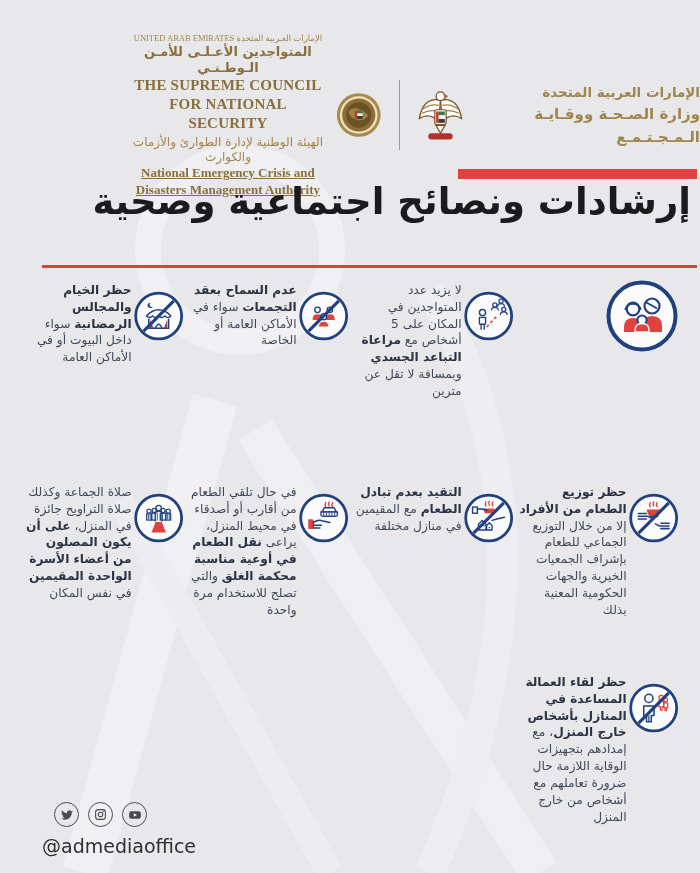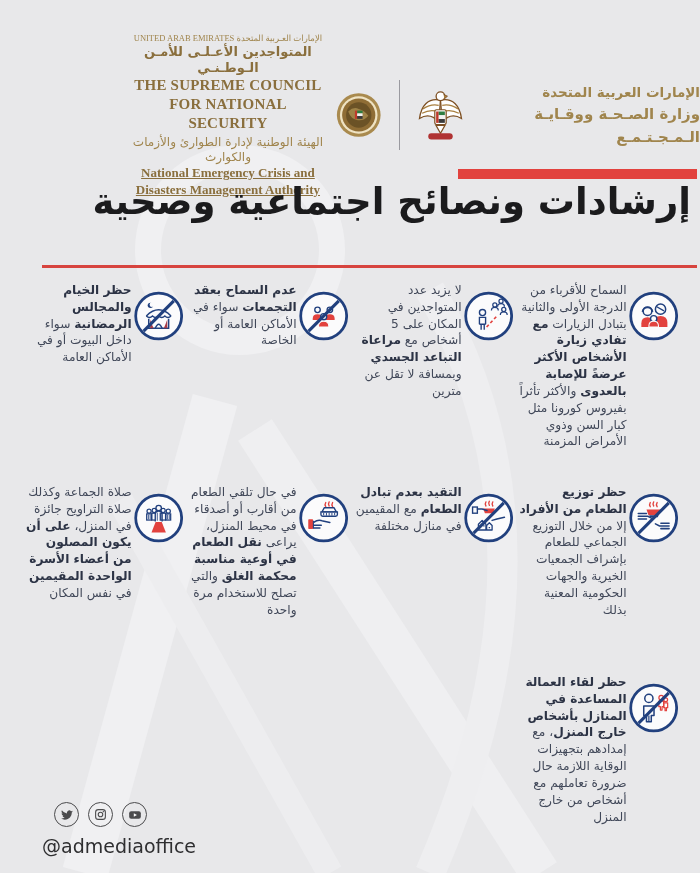--- a/index.html
+++ b/index.html
@@ -111,21 +111,20 @@
         <circle cx="36" cy="36" r="33.5" fill="#fbfbfc" stroke="#21407e" stroke-width="4"></circle>
         <circle cx="46" cy="26" r="7.5" fill="none" stroke="#21407e" stroke-width="2.2"></circle>
         <line x1="40.5" y1="22.5" x2="51" y2="28.5" stroke="#21407e" stroke-width="2"></line>
         <circle cx="27" cy="29" r="6.3" fill="none" stroke="#21407e" stroke-width="2.2"></circle>
         <path d="M19.5 30 a7.6 7.6 0 0 1 15 0" fill="none" stroke="#21407e" stroke-width="2.2"></path>
         <path d="M36 52 v-6 q0 -10 10 -10 q10 0 10 10 v6 z" fill="#e2423e"></path>
         <path d="M18 52 v-5 q0 -9 9 -9 q9 0 9 9 v5 z" fill="#e2423e"></path>
         <circle cx="36" cy="40" r="4.6" fill="#fbfbfc" stroke="#21407e" stroke-width="2"></circle>
         <path d="M29 52 v-1.5 q0 -7 7 -7 q7 0 7 7 v1.5 z" fill="#e2423e" stroke="#fbfbfc" stroke-width="1.5"></path>
       </svg>
-      <div class="caption"><span>السماح للأقرباء من الدرجة الأولى والثانية بتبادل الزيارات </span><span class="b">مع تفادي زيارة الأشخاص الأكثر عرضةً للإصابة بالعدوى</span><span> والأكثر تأثراً بفيروس كورونا مثل كبار السن وذوي الأمراض المزمنة</span></div>
     </div>
 
     <div class="card">
       <svg class="cicon" width="72" height="72" viewBox="0 0 72 72">
         <circle cx="36" cy="36" r="33.5" fill="#fbfbfc" stroke="#21407e" stroke-width="4"></circle>
         <circle cx="27" cy="31" r="4.5" fill="none" stroke="#21407e" stroke-width="2"></circle>
         <path d="M22.5 48 V38 h9 V48 M22.5 48 h9" fill="none" stroke="#21407e" stroke-width="2"></path>
         <path d="M25 48 v8 M29.5 48 v8" fill="none" stroke="#21407e" stroke-width="2"></path>
         <circle cx="45" cy="20" r="3" fill="none" stroke="#21407e" stroke-width="1.8"></circle>
         <path d="M40 28 a5 4.5 0 0 1 10 0" fill="none" stroke="#21407e" stroke-width="1.8"></path>

